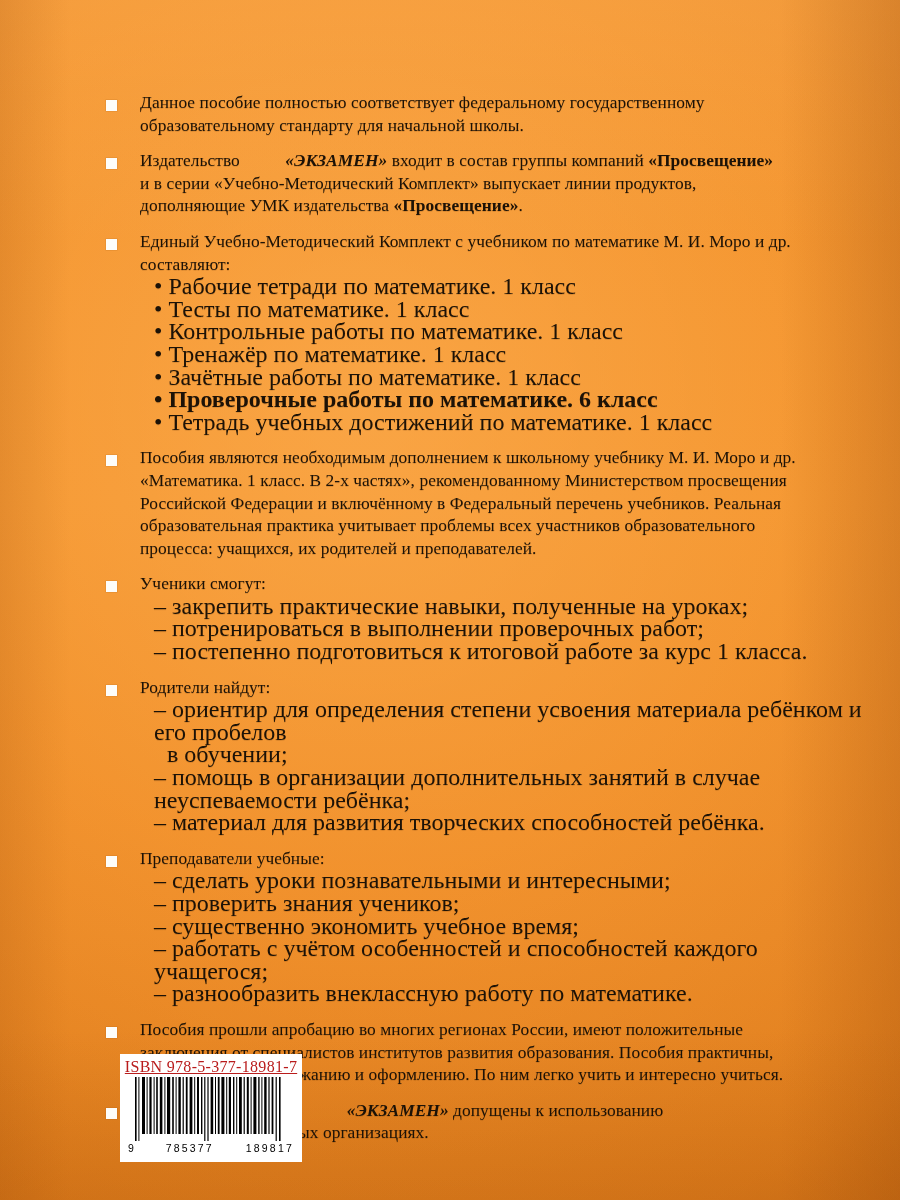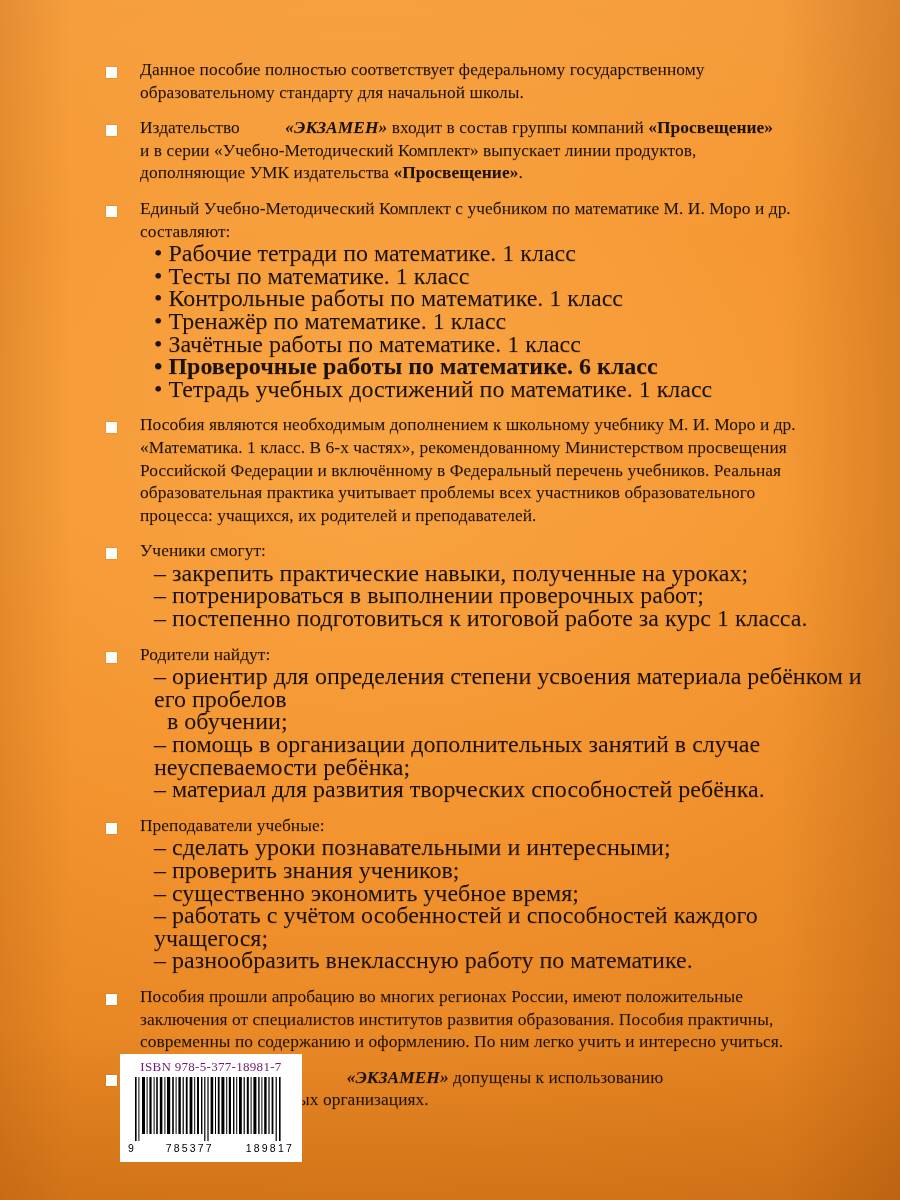--- a/index.html
+++ b/index.html
@@ -46,21 +46,21 @@
     background: linear-gradient(270deg, rgba(150,70,6,0.26), rgba(150,70,6,0) 100%);
   }
   .sheen-bottom {
     bottom: 0; height: 170px;
     background: linear-gradient(0deg, rgba(150,70,6,0.20), rgba(150,70,6,0) 100%);
   }
 
   .content {
     position: absolute;
     left: 106px;
-    top: 58px;
+    top: 91px;
     width: 760px;
   }
 
   .block {
     position: relative;
     padding-left: 34px;
     margin-bottom: 13px;
   }
   .block:last-child { margin-bottom: 0; }
 
@@ -103,25 +103,26 @@
     height: 108px;
     background: #ffffff;
     padding: 5px 6px 4px 6px;
     box-sizing: border-box;
     display: flex;
     flex-direction: column;
     align-items: center;
   }
   .isbn-text {
     font-family: "Liberation Serif", "DejaVu Serif", serif;
-    font-size: 13px;
+    font-size: 16px;
     letter-spacing: 0.3px;
-    color: #701a75;
+    color: #b91c1c;
     line-height: 15px;
     white-space: nowrap;
+    text-decoration: underline;
   }
   .barcode {
     margin-top: 3px;
     width: 160px;
     height: 64px;
     display: block;
   }
   .barcode-digits {
     width: 168px;
     display: flex;
@@ -170,21 +171,21 @@
       <p class="sub">• Контрольные работы по математике. 1 класс</p>
       <p class="sub">• Тренажёр по математике. 1 класс</p>
       <p class="sub">• Зачётные работы по математике. 1 класс</p>
       <p class="sub row-bold">• Проверочные работы по математике. 6 класс</p>
       <p class="sub">• Тетрадь учебных достижений по математике. 1 класс</p>
     </div>
 
     <div class="block">
       <span class="bullet"></span>
       <p class="para">Пособия являются необходимым дополнением к школьному учебнику М. И. Моро и др.</p>
-      <p class="para">«Математика. 1 класс. В 6-х частях», рекомендованному Министерством просвещения</p>
+      <p class="para">«Математика. 1 класс. В 2-х частях», рекомендованному Министерством просвещения</p>
       <p class="para">Российской Федерации и включённому в Федеральный перечень учебников. Реальная</p>
       <p class="para">образовательная практика учитывает проблемы всех участников образовательного</p>
       <p class="para">процесса: учащихся, их родителей и преподавателей.</p>
     </div>
 
     <div class="block">
       <span class="bullet"></span>
       <p class="para">Ученики смогут:</p>
       <p class="sub">– закрепить практические навыки, полученные на уроках;</p>
       <p class="sub">– потренироваться в выполнении проверочных работ;</p>

